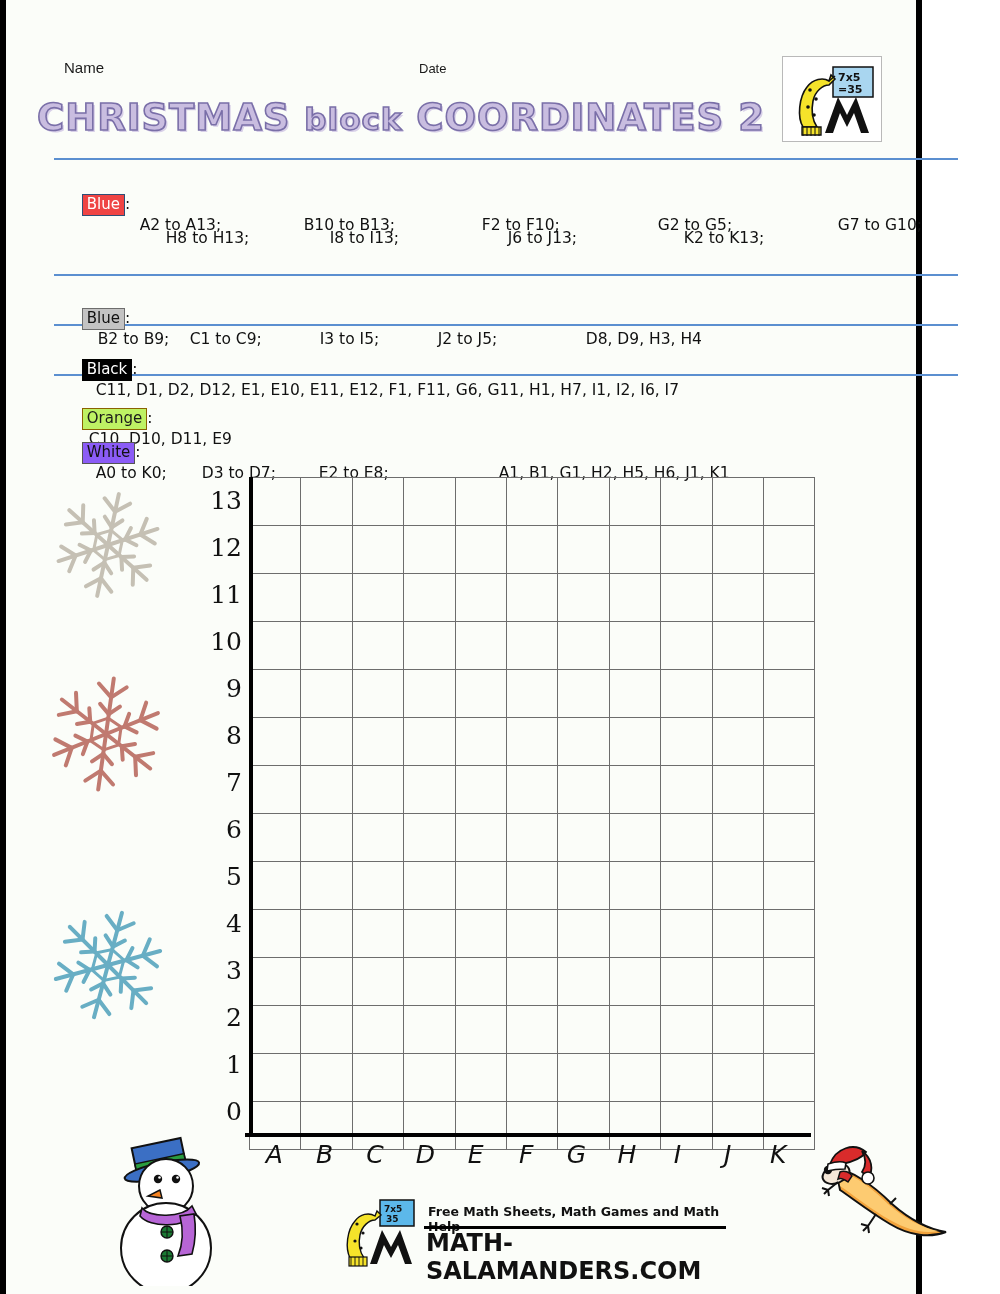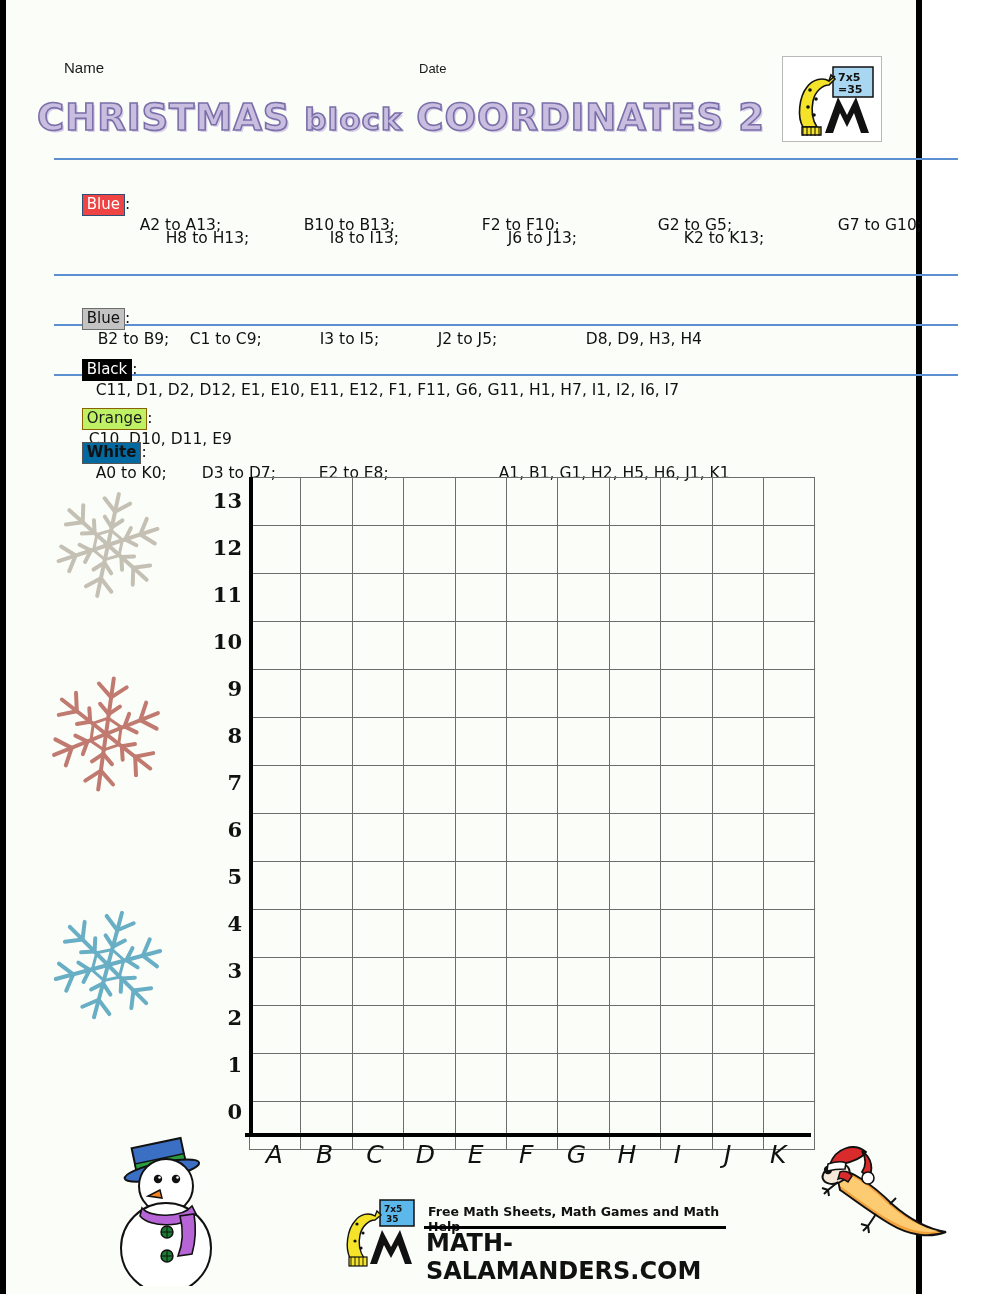--- a/index.html
+++ b/index.html
@@ -74,21 +74,21 @@
     font-family: "DejaVu Sans", sans-serif;
     font-size: 15px;
     line-height: 17px;
     vertical-align: baseline;
     box-sizing: border-box;
   }
   .chip-blue   { background:#ef4444; color:#ffffff; border:1px solid #2d4f77; }
   .chip-grey   { background:#c3c3c3; color:#111111; border:1px solid #6d6d6d; }
   .chip-black  { background:#000000; color:#ffffff; border:1px solid #000000; }
   .chip-orange { background:#bef264; color:#1a1a1a; border:1px solid #8a6200; }
-  .chip-white  { background:#0369a1; color:#111111; border:1px solid #555555;font-weight:bold; }
+  .chip-white  { background:#8b5cf6; color:#111111; border:1px solid #555555; }
 
   .row-line { position: absolute; left: 56px; white-space: pre;
               font-family: "DejaVu Sans", sans-serif; font-size: 15.5px; color:#111; }
   .colbox { display:inline-block; }
 
   
   #gridwrap { position: absolute; left: 243px; top: 477px; }
   table.grid { border-collapse: collapse; }
   table.grid td {
     width: 50.4px; height: 47px;
@@ -105,23 +105,22 @@
     position: absolute;
     left: 239px; top: 1133px;
     width: 566px; height: 4px;
     background: #000;
   }
   .ylabels { position: absolute; left: 196px; top: 477px; width: 40px; }
   .ylabels div {
     height: 47px; line-height: 47px;
     text-align: right;
     font-family: "DejaVu Serif", serif;
-    font-size: 21px;
+    font-size: 25px;
     color: #111;
-    font-weight: bold;
   }
   .xlabels { position: absolute; left: 243px; top: 1140px; width: 555px; display: flex; }
   .xlabels div {
     width: 50.4px;
     text-align: center;
     font-family: "DejaVu Sans", sans-serif;
     font-size: 25px;
     font-style: italic;
     color: #111;
   }

